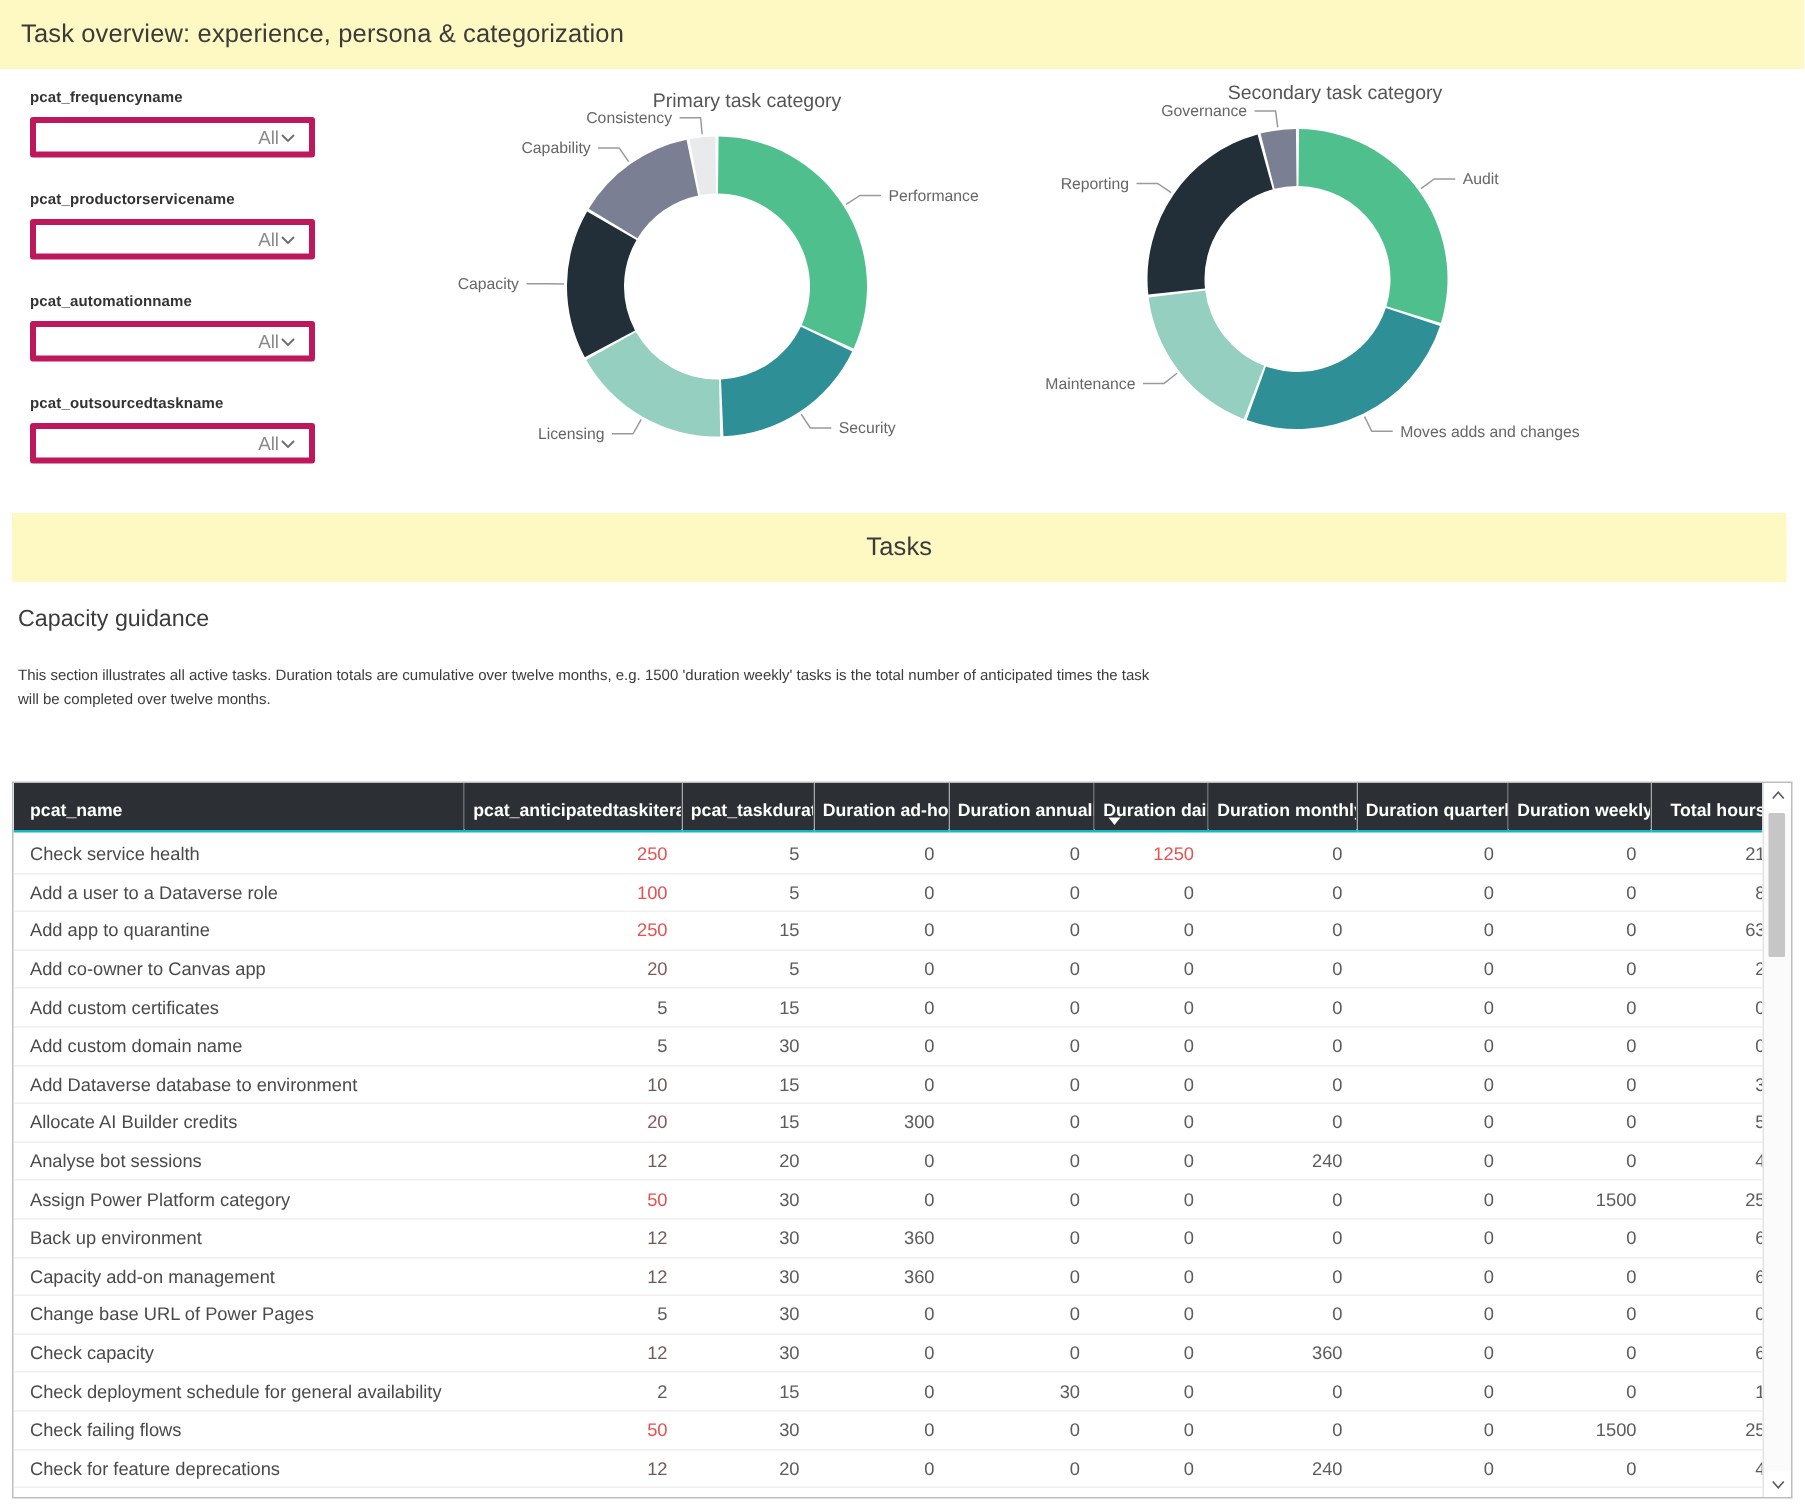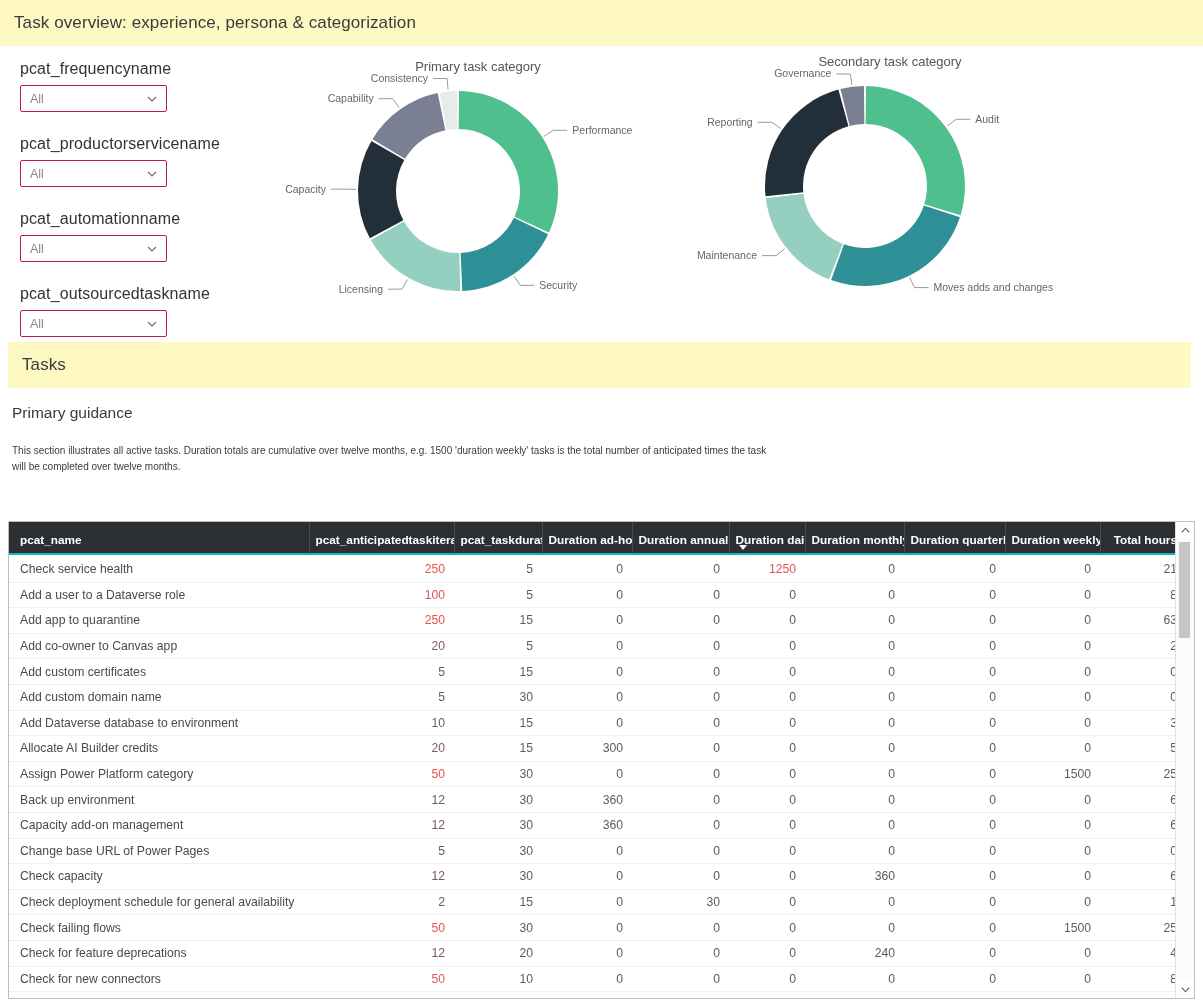--- a/index.html
+++ b/index.html
@@ -26,51 +26,51 @@
     padding: 0 14px;
     box-sizing: border-box;
   }
   .section-banner .banner-text {
     font-size: 17px;
     color: #3b3b3b;
     font-weight: 400;
     letter-spacing: .1px;
   }
   #page-banner { width: 1203px; }
-  #tasks-banner { width: 1183px; margin-left: 8px; }
+  #tasks-banner { width: 1183px; margin-left: 8px; justify-content: center; }
 
   
   .top-area {
     display: flex;
     height: 296px;
   }
 
   .filters {
     width: 220px;
     padding: 14px 0 0 20px;
     box-sizing: border-box;
     flex: 0 0 220px;
   }
   .filter-block { margin-bottom: 23px; }
   .filter-label {
-    font-size: 16px;
-    font-weight: normal;
+    font-size: 10px;
+    font-weight: bold;
     color: #333333;
     margin-bottom: 7px;
     letter-spacing: .1px;
   }
   .filter-select {
-    width: 147px;
+    width: 190px;
     height: 27px;
-    border: 1px solid #be185d;
+    border: 4px solid #be185d;
     background: #ffffff;
     border-radius: 2px;
     display: flex;
     align-items: center;
-    justify-content: space-between;
+    justify-content: flex-end;
     padding: 0 8px 0 9px;
     box-sizing: border-box;
     cursor: pointer;
   }
   .filter-value {
     font-size: 12.5px;
     color: #8a8a8a;
   }
   .chev {
     width: 12px;
@@ -78,21 +78,21 @@
     flex: 0 0 12px;
   }
   .chev svg { display: block; }
 
   
   .charts {
     flex: 1;
     position: relative;
   }
   .chart-wrap { position: absolute; top: 0; }
-  #chart-primary { left: 48px; width: 420px; }
+  #chart-primary { left: 68px; width: 420px; }
   #chart-secondary { left: 455px; width: 430px; }
   .chart-title {
     font-size: 13px;
     color: #555555;
     text-align: center;
     padding-top: 13px;
   }
   #chart-secondary .chart-title { padding-top: 8px; }
   .donut-holder { position: relative; }
   .donut-holder svg { display: block; overflow: visible; }
@@ -328,21 +328,21 @@
     </div>
 
   </div>
 </div>
 
 <div class="section-banner" id="tasks-banner">
   <span class="banner-text">Tasks</span>
 </div>
 
 <div class="guidance">
-  <div class="guidance-title">Primary guidance</div>
+  <div class="guidance-title">Capacity guidance</div>
   <div class="guidance-body">This section illustrates all active tasks. Duration totals are cumulative over twelve months, e.g. 1500 'duration weekly' tasks is the total number of anticipated times the task will be completed over twelve months.</div>
 </div>
 
 <div class="table-frame">
   <div class="table-scroll-area">
     <table class="grid">
       <colgroup>
         <col style="width:300px">
           <col style="width:145px">
           <col style="width:88px">
@@ -459,20 +459,32 @@
             <td>15</td>
             <td>300</td>
             <td>0</td>
             <td>0</td>
             <td>0</td>
             <td>0</td>
             <td>0</td>
             <td>5</td>
           </tr>
           <tr>
+            <td class="cell-name">Analyse bot sessions</td>
+            <td style="color: rgb(113, 90, 90);">12</td>
+            <td>20</td>
+            <td>0</td>
+            <td>0</td>
+            <td>0</td>
+            <td>240</td>
+            <td>0</td>
+            <td>0</td>
+            <td>4</td>
+          </tr>
+          <tr>
             <td class="cell-name">Assign Power Platform category</td>
             <td style="color: rgb(229, 82, 82);">50</td>
             <td>30</td>
             <td>0</td>
             <td>0</td>
             <td>0</td>
             <td>0</td>
             <td>0</td>
             <td>1500</td>
             <td>25</td>

